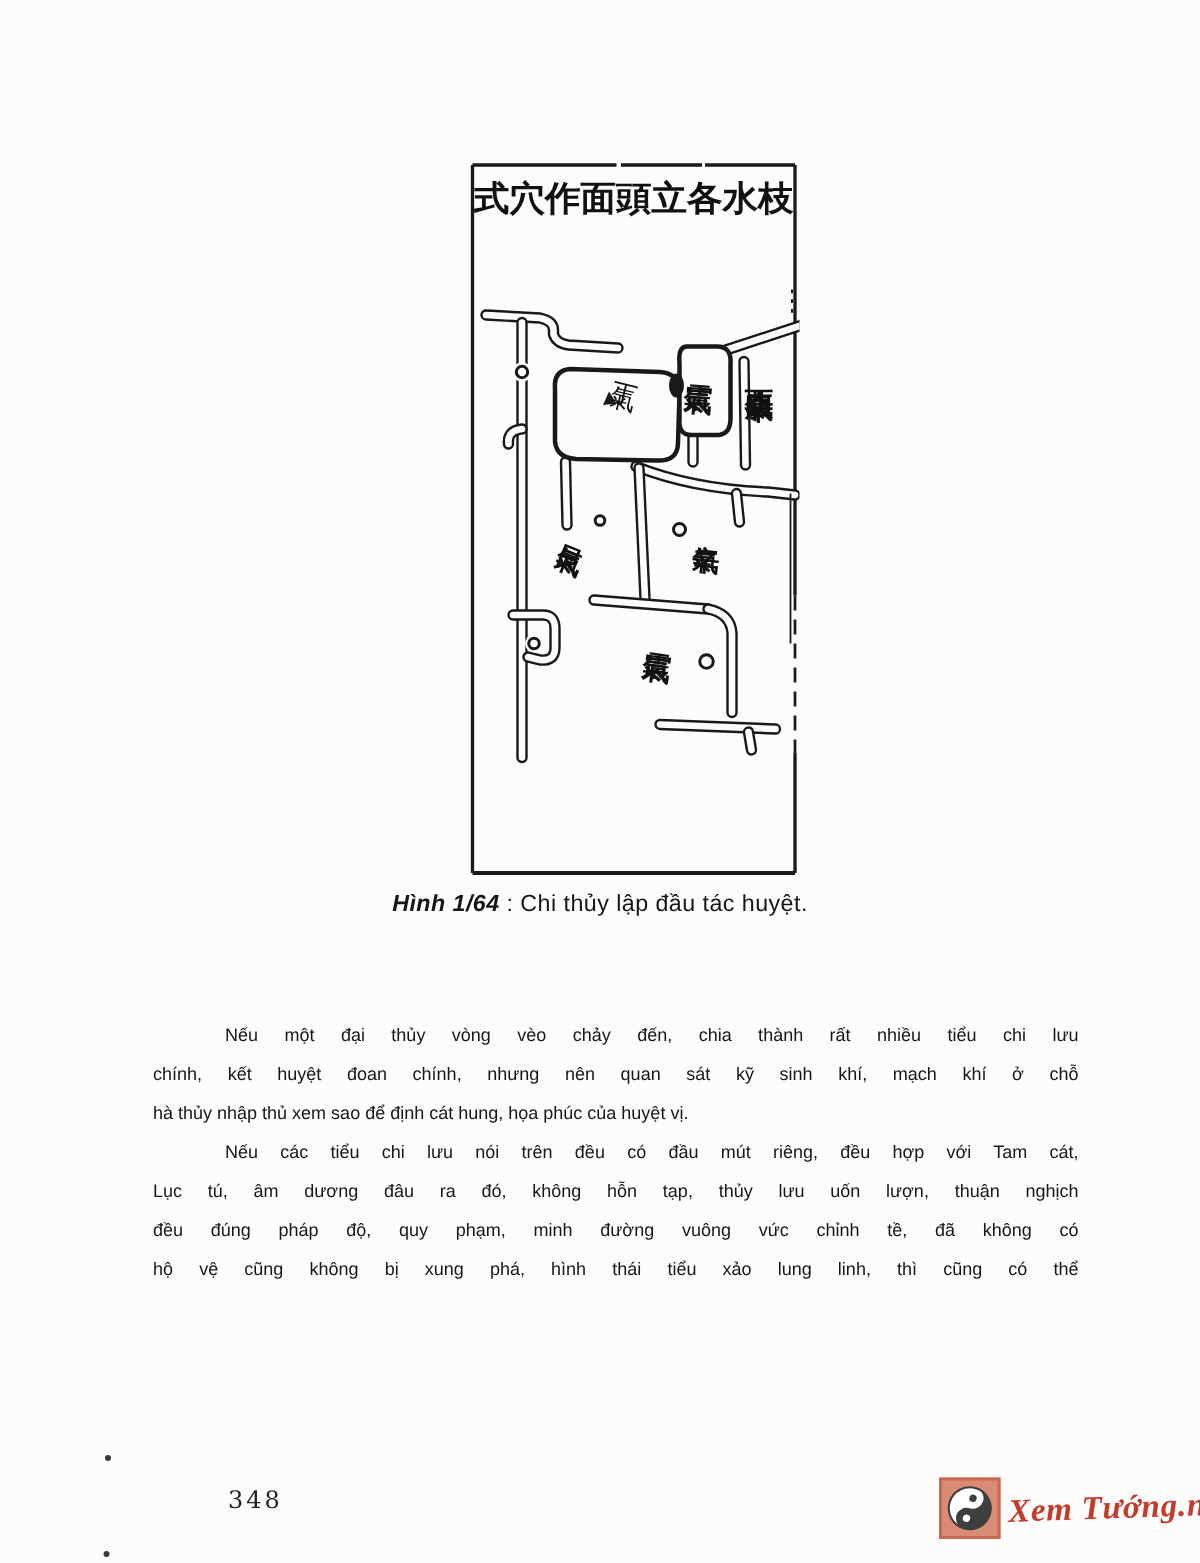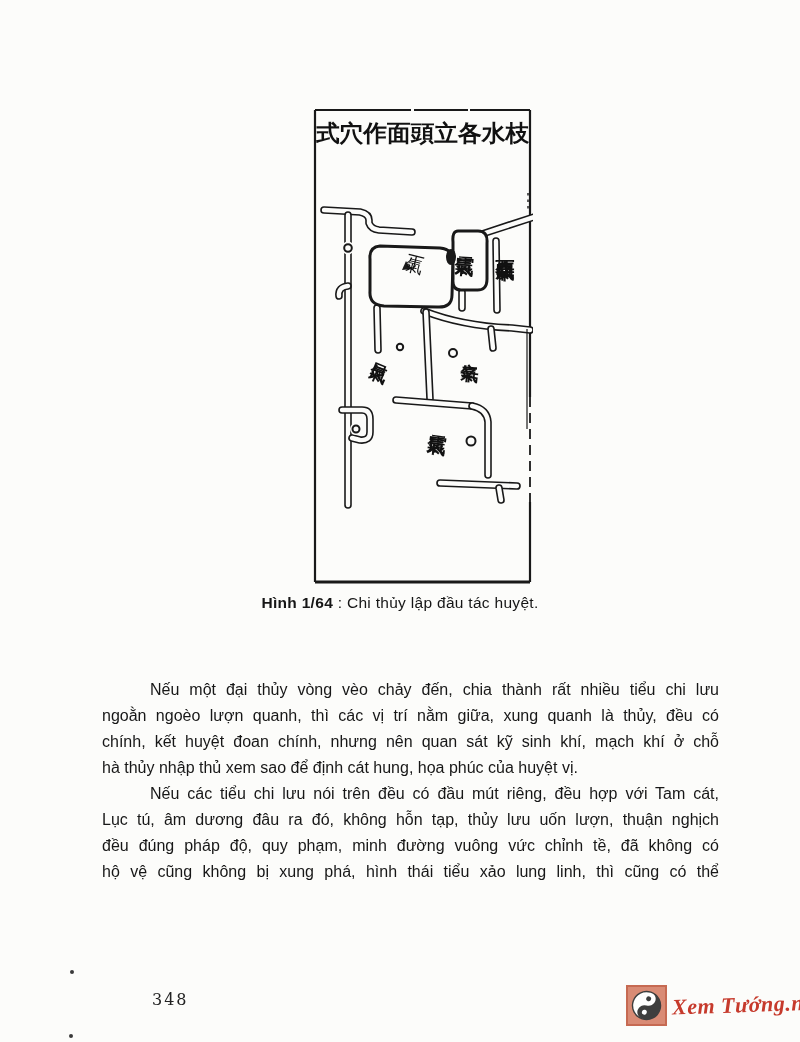--- a/index.html
+++ b/index.html
@@ -41,26 +41,26 @@
   .ch-in{stroke:#fcfcfa;stroke-width:4.4;fill:none;stroke-linecap:round;stroke-linejoin:round;}
   .single{stroke:#191919;stroke-width:3;fill:#fcfcfa;stroke-linejoin:round;}
   .bord{stroke:#191919;fill:none;}
   .spot{stroke:#191919;stroke-width:2;fill:#fcfcfa;}
   .bulge{fill:#fcfcfa;}
   
   .caption{
     position:absolute;left:0;top:594px;width:800px;text-align:center;
     font-size:15.5px;letter-spacing:.3px;color:#161616;
   }
-  .caption .cap-label{font-weight:600;}
+  .caption .cap-label{font-style:italic;font-weight:600;}
   .caption .cap-sep,.caption .cap-text{white-space:pre;}
   
   .body-text{
     position:absolute;left:102px;top:677px;width:617px;
-    font-size:16px;color:#171717;
+    font-size:12px;color:#171717;
   }
   .para{margin:0;}
   .tline{
     height:26px;line-height:26px;white-space:normal;
     text-align:justify;text-align-last:justify;
     -moz-text-align-last:justify;
   }
   .tline.first{padding-left:48px;}
   .tline.end{text-align-last:left;-moz-text-align-last:left;}
   
@@ -178,21 +178,20 @@
     <div class="lbl lbl-chan-bot">震氣</div>
   </div>
 
   <div class="caption">
     <span class="cap-label">Hình 1/64</span><span class="cap-sep"> : </span><span class="cap-text">Chi thủy lập đầu tác huyệt.</span>
   </div>
 
   <div class="body-text">
     <div class="para">
       <div class="tline first">Nếu một đại thủy vòng vèo chảy đến, chia thành rất nhiều tiểu chi lưu</div>
-      <div class="tline">ngoằn ngoèo lượn quanh, thì các vị trí nằm giữa, xung quanh là thủy, đều có</div>
       <div class="tline">chính, kết huyệt đoan chính, nhưng nên quan sát kỹ sinh khí, mạch khí ở chỗ</div>
       <div class="tline end">hà thủy nhập thủ xem sao để định cát hung, họa phúc của huyệt vị.</div>
     </div>
     <div class="para">
       <div class="tline first">Nếu các tiểu chi lưu nói trên đều có đầu mút riêng, đều hợp với Tam cát,</div>
       <div class="tline">Lục tú, âm dương đâu ra đó, không hỗn tạp, thủy lưu uốn lượn, thuận nghịch</div>
       <div class="tline">đều đúng pháp độ, quy phạm, minh đường vuông vức chỉnh tề, đã không có</div>
       <div class="tline">hộ vệ cũng không bị xung phá, hình thái tiểu xảo lung linh, thì cũng có thể</div>
     </div>
   </div>

